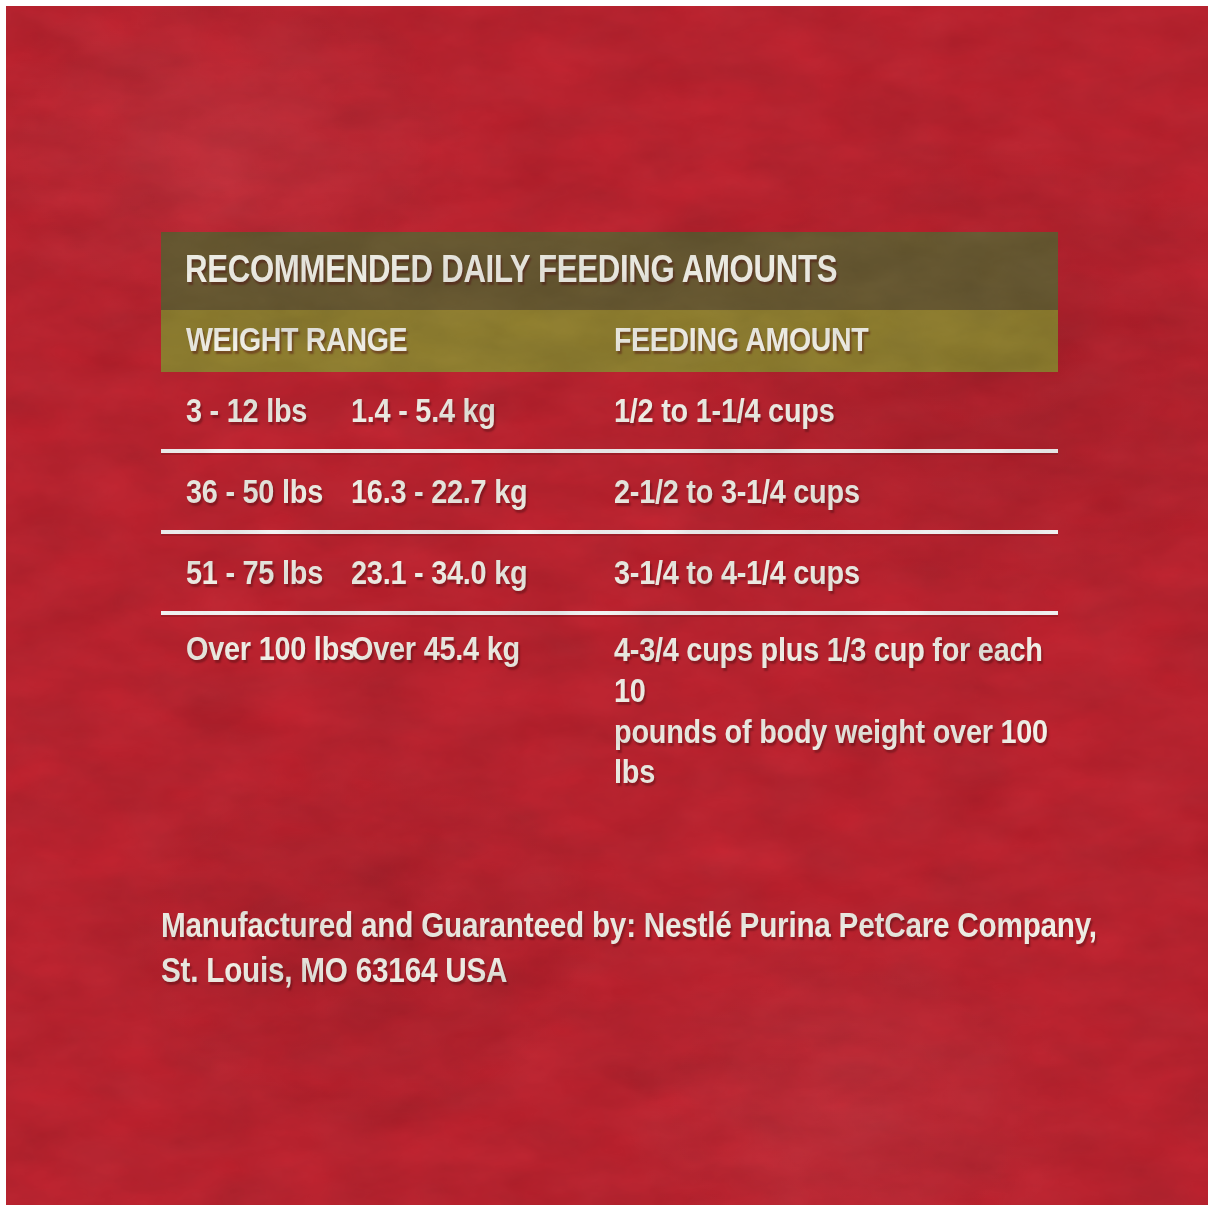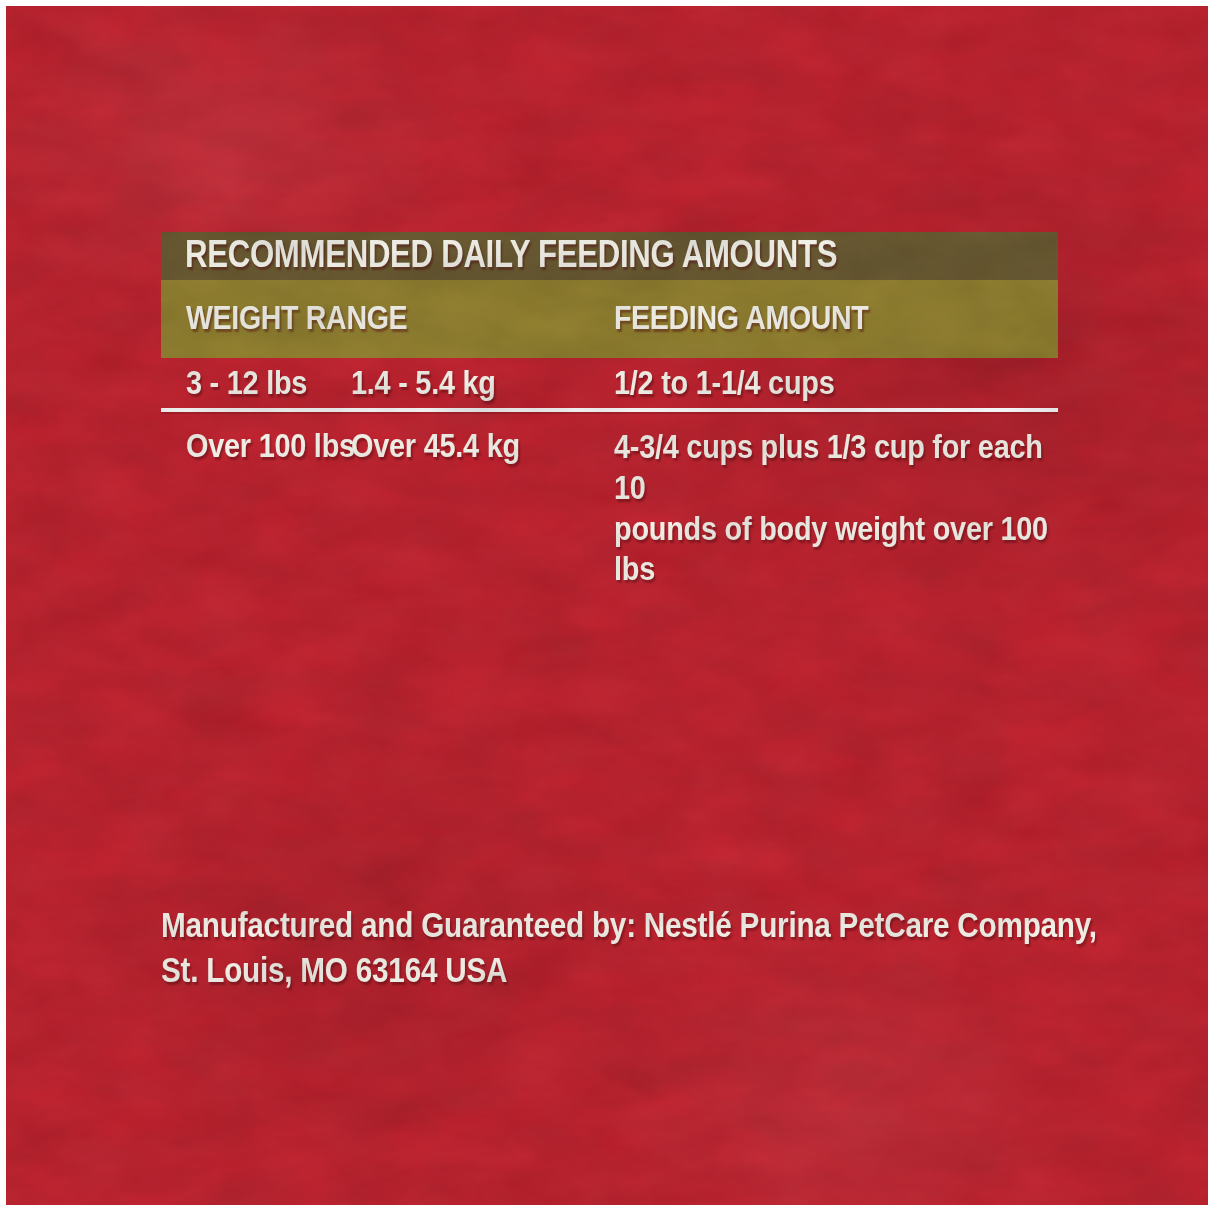--- a/index.html
+++ b/index.html
@@ -22,22 +22,22 @@
   .texture-layer {
     position:absolute; inset:0; width:100%; height:100%;
     pointer-events:none; z-index:5; opacity:0.55;
   }
 
   
   .feeding-table {
     position:absolute; left:155px; top:226px; width:897px; z-index:2;
   }
   .band { width:100%; position:relative; }
-  .band.title-band { height:48px; background:#6b5b31;text-decoration:underline; }
-  .band.header-band { height:78px; background:#95832f; }
+  .band.title-band { height:78px; background:#6b5b31;text-decoration:underline; }
+  .band.header-band { height:62px; background:#95832f; }
 
   .cond {
     display:inline-block;
     font-weight:700;
     color:#fcfbf2;
     letter-spacing:-0.4px;
     transform-origin:0 50%;
     white-space:nowrap;
     text-shadow:2px 3px 2px rgba(82,10,16,0.45);
   }
@@ -49,21 +49,21 @@
   .header-band .cond {
     position:absolute; top:50%;
     font-size:34px;
     transform:translateY(-54%) scaleX(0.84);
   }
   .header-band .hc1 { left:25px; }
   .header-band .hc3 { left:453px; }
 
   .rows { width:100%; }
   .row {
-    position:relative; height:54px;
+    position:relative; height:81px;
     border-bottom:4px solid #ffffff;
     box-shadow:0 2px 0 rgba(110,15,22,0.30);
   }
   .row .cell {
     position:absolute; top:50%;
     display:inline-block;
     font-size:34px; font-weight:700;
     color:#fcfbf2; letter-spacing:-0.3px;
     white-space:nowrap;
     transform-origin:0 50%;
@@ -108,20 +108,30 @@
         <span class="cond hc1">WEIGHT RANGE</span>
         <span class="cond hc3">FEEDING AMOUNT</span>
       </div>
 
       <div class="rows">
         <div class="row">
           <span class="cell c1">3 - 12 lbs</span>
           <span class="cell c2">1.4 - 5.4 kg</span>
           <span class="cell c3">1/2 to 1-1/4 cups</span>
         </div>
+        <div class="row">
+          <span class="cell c1">36 - 50 lbs</span>
+          <span class="cell c2">16.3 - 22.7 kg</span>
+          <span class="cell c3">2-1/2 to 3-1/4 cups</span>
+        </div>
+        <div class="row">
+          <span class="cell c1">51 - 75 lbs</span>
+          <span class="cell c2">23.1 - 34.0 kg</span>
+          <span class="cell c3">3-1/4 to 4-1/4 cups</span>
+        </div>
         <div class="row row-last">
           <span class="cell c1">Over 100 lbs</span>
           <span class="cell c2">Over 45.4 kg</span>
           <span class="cell c3">4-3/4 cups plus 1/3 cup for each 10
 pounds of body weight over 100 lbs</span>
         </div>
       </div>
     </div>
 
     <div class="manufacturer">

